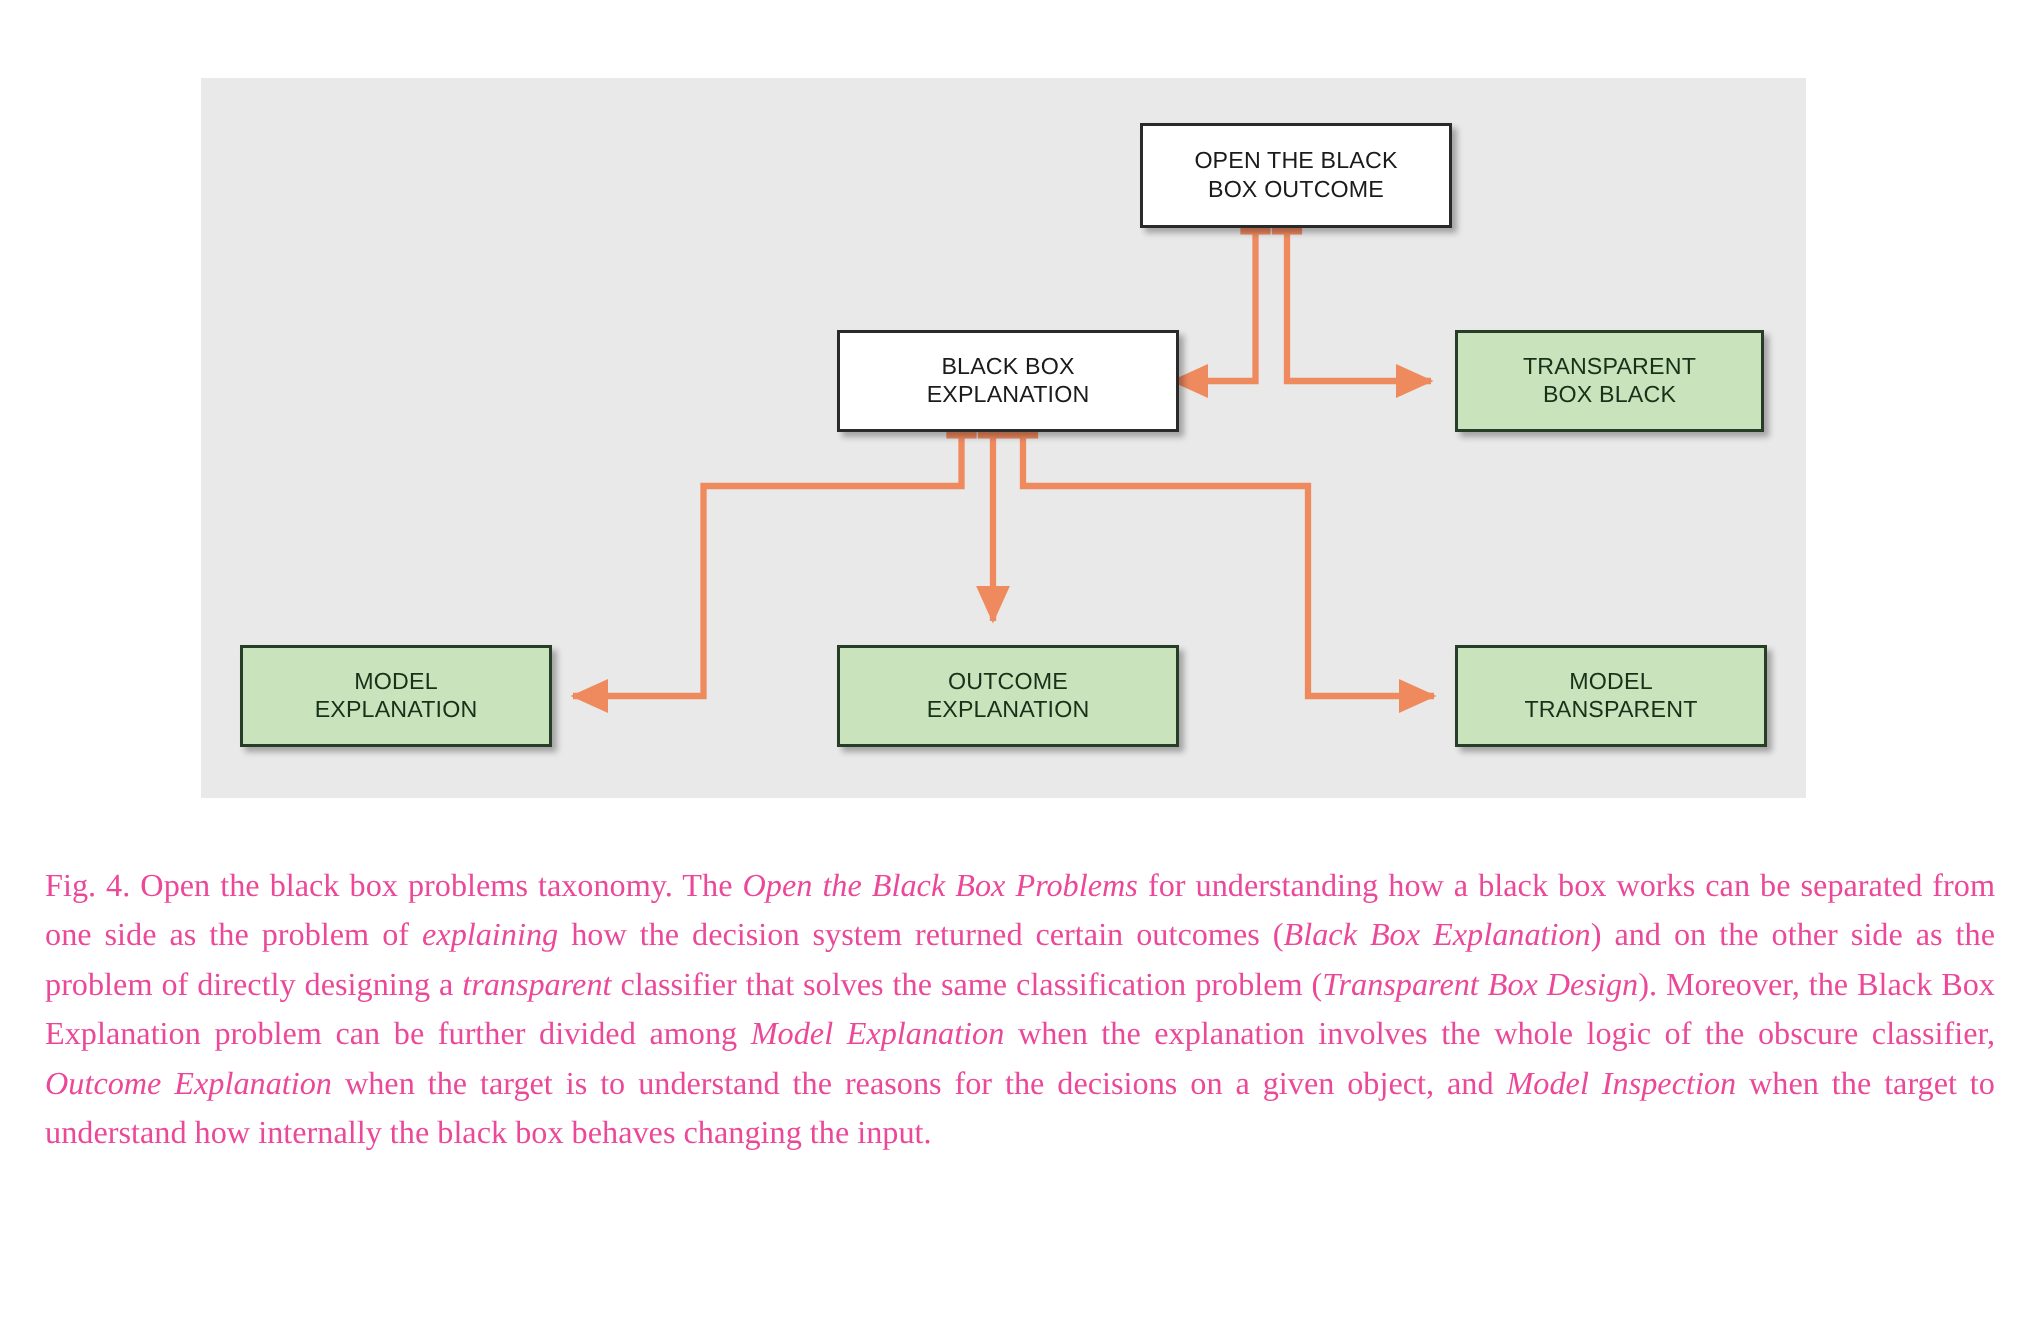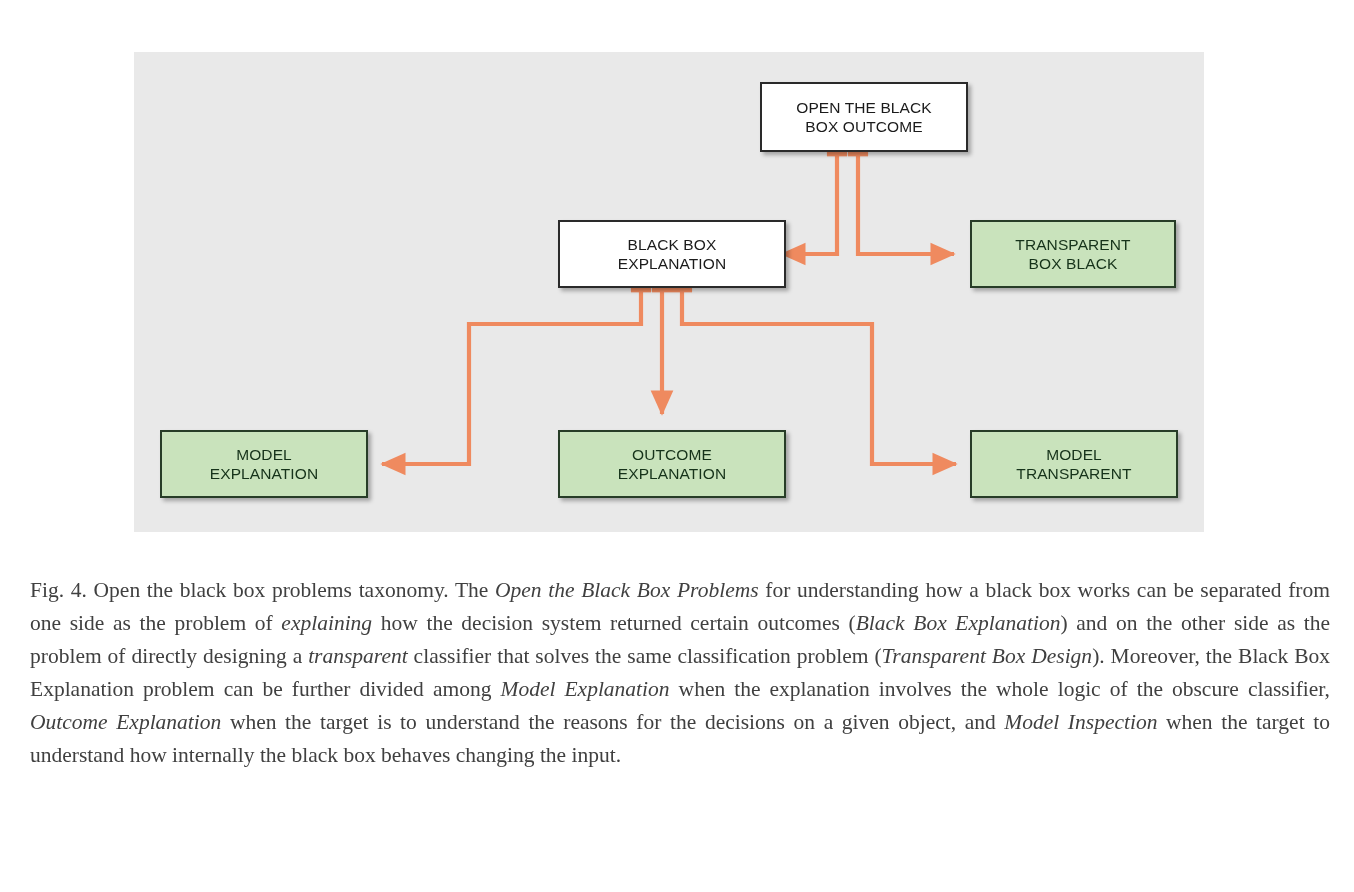--- a/index.html
+++ b/index.html
@@ -49,21 +49,21 @@
 
   
   #caption{
     position:absolute;
     left:30px;top:552px;
     width:1300px;
     font-family:"Liberation Serif", serif;
     font-size:21.5px;
     line-height:33px;
     text-align:justify;
-    color:#404040;
+    color:#ec4899;
   }
   #caption i{font-style:italic;}
 </style>
 </head>
 <body>
 
 <div id="figure-panel">
 
   <svg id="connectors" viewBox="0 0 1070 480" preserveAspectRatio="none">
     <defs>

